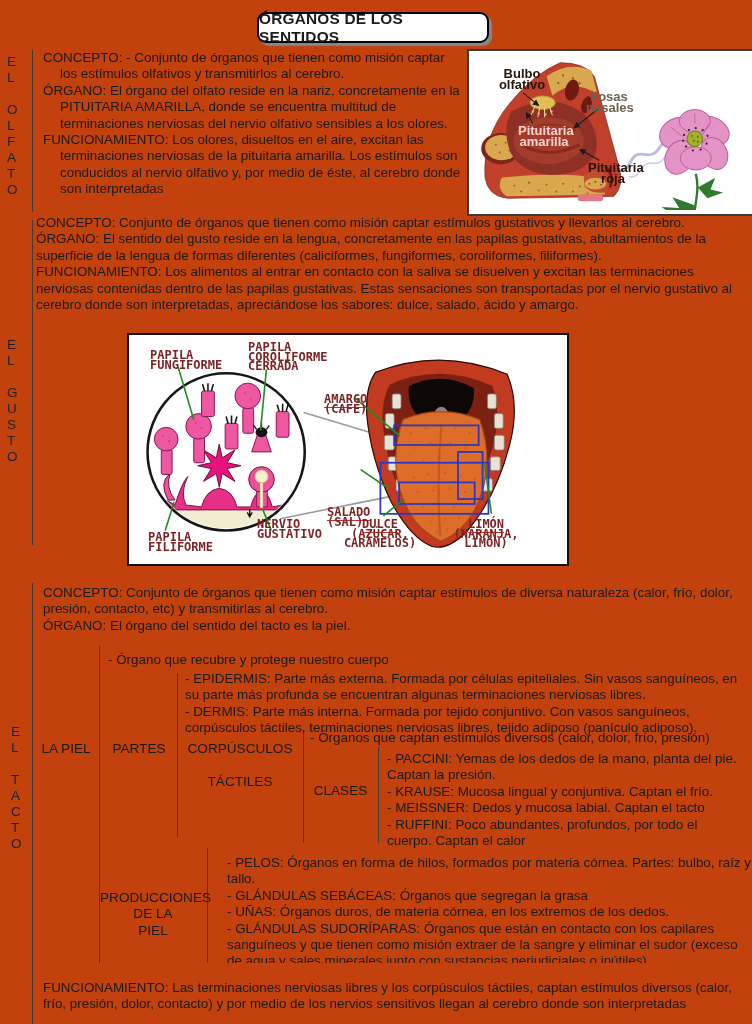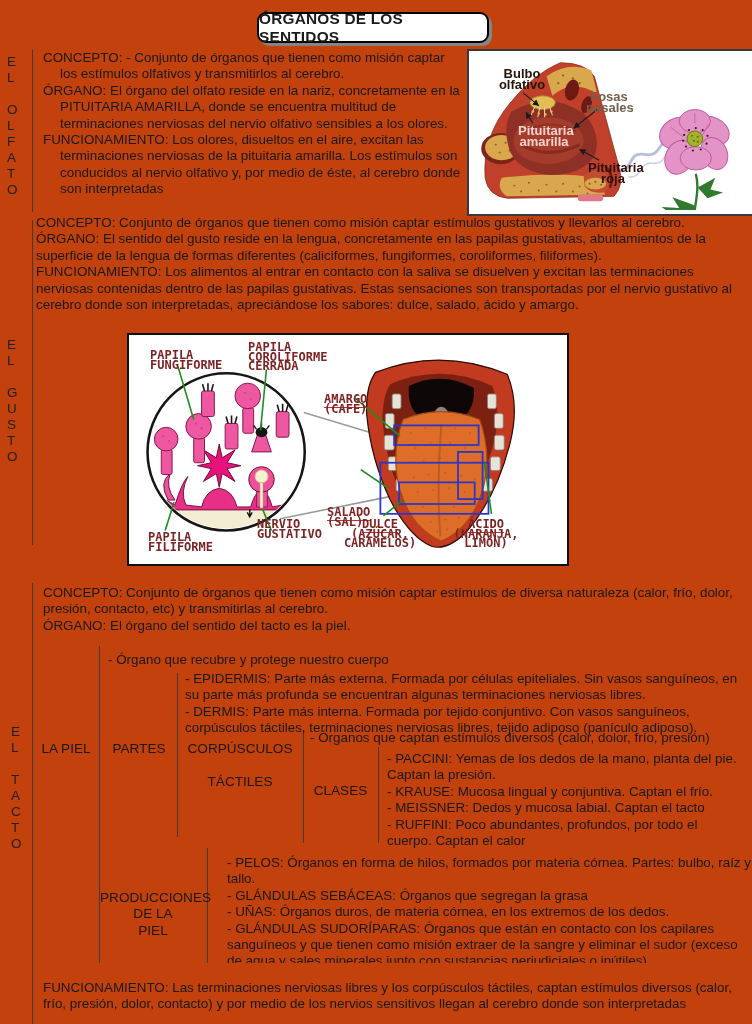--- a/index.html
+++ b/index.html
@@ -324,21 +324,21 @@
     <div class="mono" style="left:119px;top:8px;">PAPILA
 COROLIFORME
 CERRADA</div>
     <div class="mono" style="left:19px;top:198px;">PAPILA
 FILIFORME</div>
     <div class="mono" style="left:128px;top:185px;">NERVIO
 GUSTATIVO</div>
     <div class="mono" style="left:195px;top:52px;margin-top:8px;"><span class="tn">AMARGO</span><br><span>(CAFÉ)</span></div>
     <div class="mono" style="left:198px;top:125px;margin-top:48px;"><span class="tn">SALADO</span><br><span>(SAL)</span></div>
     <div class="mono" style="left:203px;top:185px;width:96px;text-align:center;"><span class="tn">DULCE</span><br><span>(AZÚCAR, CARAMELOS)</span></div>
-    <div class="mono" style="left:314px;top:185px;width:86px;text-align:center;"><span class="tn">ÁCIDO</span><br><span>(NARANJA, LIMÓN)</span></div>
+    <div class="mono" style="left:314px;top:185px;width:86px;text-align:center;"><span class="tn">LIMÓN</span><br><span>(NARANJA, LIMÓN)</span></div>
   </div>
 
   <div class="vline" style="left:32px;top:583px;height:441px;"></div>
   <div class="side-label" style="left:11px;top:724px;">E
 L
 
 T
 A
 C
 T

